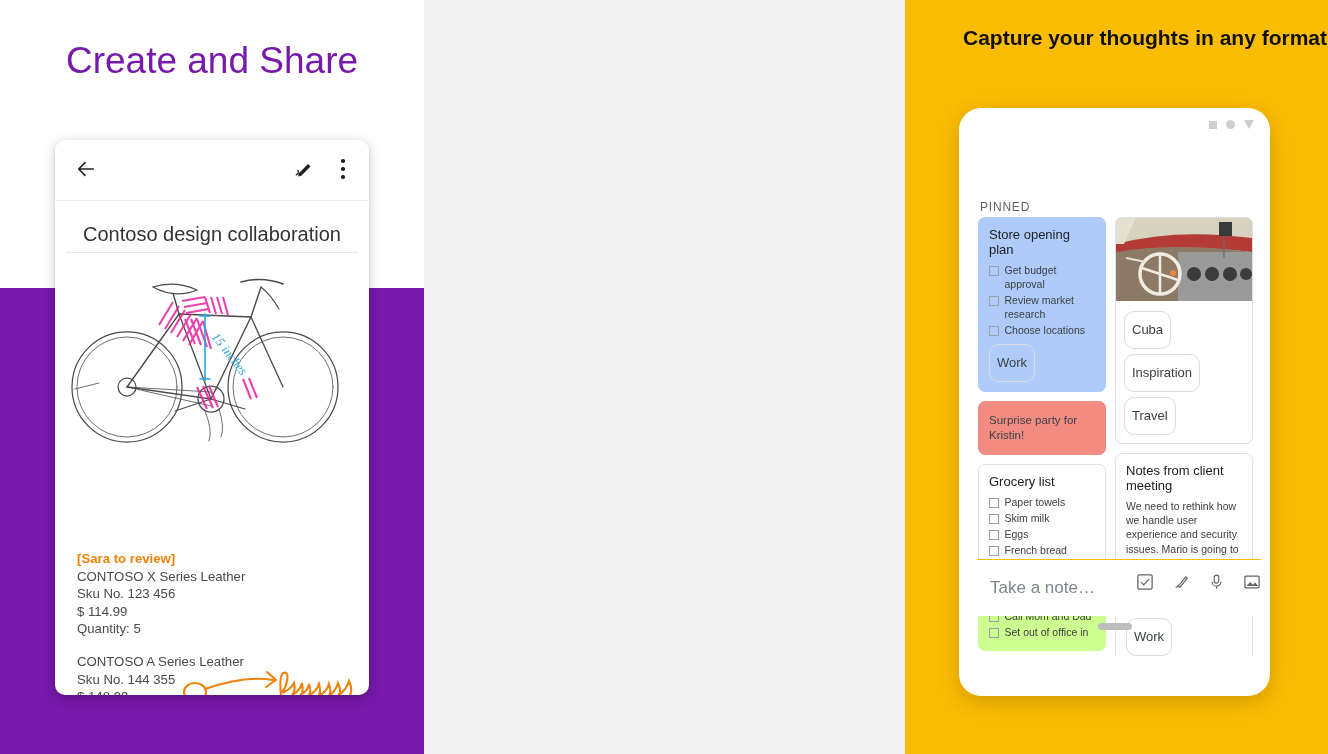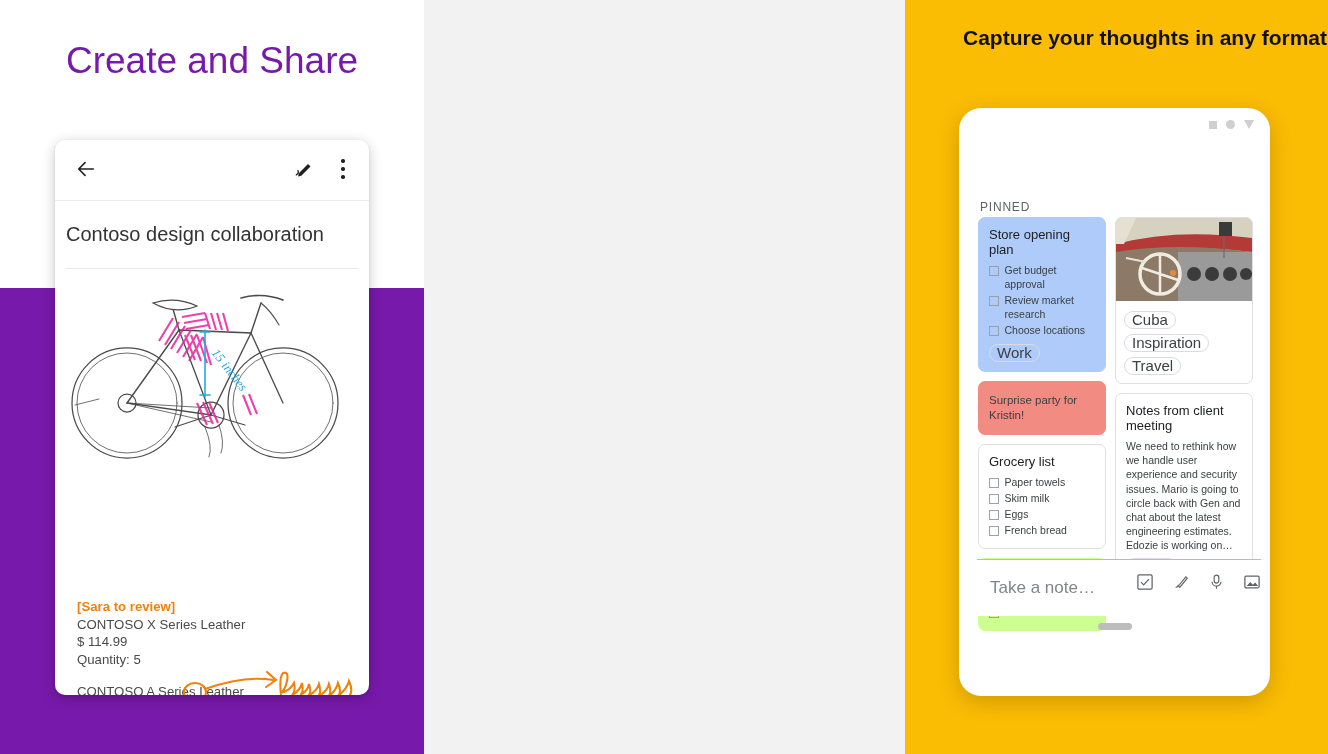--- a/index.html
+++ b/index.html
@@ -23,27 +23,27 @@
     background:#fff;border-radius:10px;
     box-shadow:0 3px 14px rgba(0,0,0,.20),0 1px 3px rgba(0,0,0,.10);
     overflow:hidden;
   }
   .p1-toolbar{position:relative;height:60px;border-bottom:1px solid #ececec;}
   .p1-back{position:absolute;left:20px;top:18px;width:22px;height:22px;}
   .p1-pen{position:absolute;right:56px;top:19px;width:20px;height:20px;}
   .p1-dots{position:absolute;right:24px;top:19px;width:4px;height:20px;}
   .p1-dots i{display:block;width:3.5px;height:3.5px;border-radius:50%;background:#202020;margin-bottom:4.5px;}
   .p1-note-title{
-    margin:22px 11px 0 11px;padding-bottom:22px;border-bottom:1px solid #e8e8e8;
-    font-size:20px;color:#333;font-family:"Liberation Sans",sans-serif;white-space:nowrap;
+    margin:22px 11px 0 11px;padding-bottom:6px;border-bottom:1px solid #e8e8e8;
+    font-size:20px;color:#333;font-family:"Liberation Sans",sans-serif;white-space:nowrap;text-align:center;
   }
   .p1-sketch{position:relative;height:195px;margin-top:6px;}
   .p1-sketch svg{position:absolute;left:0;top:0;}
   .p1-body{position:absolute;left:22px;top:410px;right:14px;font-size:13.2px;line-height:17.6px;color:#4a4a4a;}
-  .p1-review{color:#F0820C;font-weight:bold;margin-top:48px;}
+  .p1-review{color:#F0820C;font-weight:bold;}
   .p1-gap{height:15px;}
   .p1-ann{position:absolute;left:128px;top:525px;width:230px;height:80px;pointer-events:none;}
 
   
   .p2{position:relative;width:481px;height:754px;background:#f2f2f2;flex:0 0 481px;overflow:hidden;}
 
   
   .p3{position:relative;width:423px;height:754px;background:#FBBC04;flex:0 0 423px;overflow:hidden;}
   .p3-title{
     position:absolute;left:0;top:22px;width:480px;text-align:center;
@@ -72,22 +72,22 @@
           background:linear-gradient(180deg,#9aa5b1 0%,#7d8894 40%,#c98b6f 41%,#b97a5e 100%);}
   .avatar::after{content:"";position:absolute;left:3px;top:6px;width:15px;height:5px;border-radius:2px;background:#2e3a45;}
   .pinned-lbl{position:absolute;left:12px;top:58px;font-size:12px;letter-spacing:.8px;color:#5f6368;}
   .kgrid{position:absolute;left:10px;top:75px;width:275px;display:flex;gap:9px;}
   .kcol{flex:1;display:flex;flex-direction:column;gap:9px;}
   .kcard{border-radius:7px;border:1px solid #e0e0e0;padding:9px 10px 9px 10px;box-sizing:border-box;background:#fff;}
   .kcard .kt{font-size:13px;color:#202124;margin-bottom:6px;line-height:15px;}
   .kcard .kl{font-size:10.5px;line-height:14px;color:#3c4043;display:flex;margin-bottom:2px;}
   .kcb{flex:0 0 auto;width:7.5px;height:7.5px;border:1.2px solid #9aa0a6;margin-right:6px;margin-top:3px;}
   .ktxt{font-size:10.5px;line-height:14.2px;color:#3c4043;}
-  .chip{display:inline-block;border:1px solid #dadce0;border-radius:10px;padding:1px 7px;
-        font-size:15px;color:#3c4043;margin:5px 3px 0 0;line-height:14px;}
+  .chip{display:inline-block;border:1px solid #dadce0;border-radius:10px;padding:11px 7px;
+        font-size:13px;color:#3c4043;margin:5px 3px 0 0;line-height:14px;}
   .imgnote{border-radius:7px;border:1px solid #e0e0e0;overflow:hidden;background:#fff;}
   .carimg{height:83px;position:relative;overflow:hidden;background:#d8cfc4;}
   .chipwrap{padding:5px 8px 8px 8px;}
   .kbottom{
     position:absolute;left:9px;bottom:40px;width:293px;height:56px;background:#fff;border-top:1px solid #FBBC04;
   }
   .kb-ph{position:absolute;left:13px;top:18px;font-size:17px;color:#80868b;}
   .kb-icons{position:absolute;right:10px;top:14px;display:flex;gap:20px;align-items:center;}
   .homebar{position:absolute;left:50%;transform:translateX(-50%);bottom:26px;width:34px;height:7px;border-radius:4px;background:#bdbdbd;}
 </style>
@@ -153,20 +153,21 @@
               <path d="M145 57 L155 57"></path>
               <path d="M145 120 L155 120"></path>
           </g>
           <text x="156" y="78" fill="#29A8DF" font-family="Liberation Serif,serif" font-size="13" font-style="italic" transform="rotate(52 156 78)">15 inches</text>
         </svg>
       </div>
 
       <div class="p1-body">
         <div class="p1-review">[Sara to review]</div>
         <div>CONTOSO X Series Leather</div>
+        <div>Sku No. 123 456</div>
         <div>$ 114.99</div>
         <div>Quantity: 5</div>
         <div class="p1-gap"></div>
         <div>CONTOSO A Series Leather</div>
         <div>Sku No. 144 355</div>
         <div>$ 148.99</div>
 
       </div>
 
       <svg class="p1-ann" viewBox="0 0 230 80">

